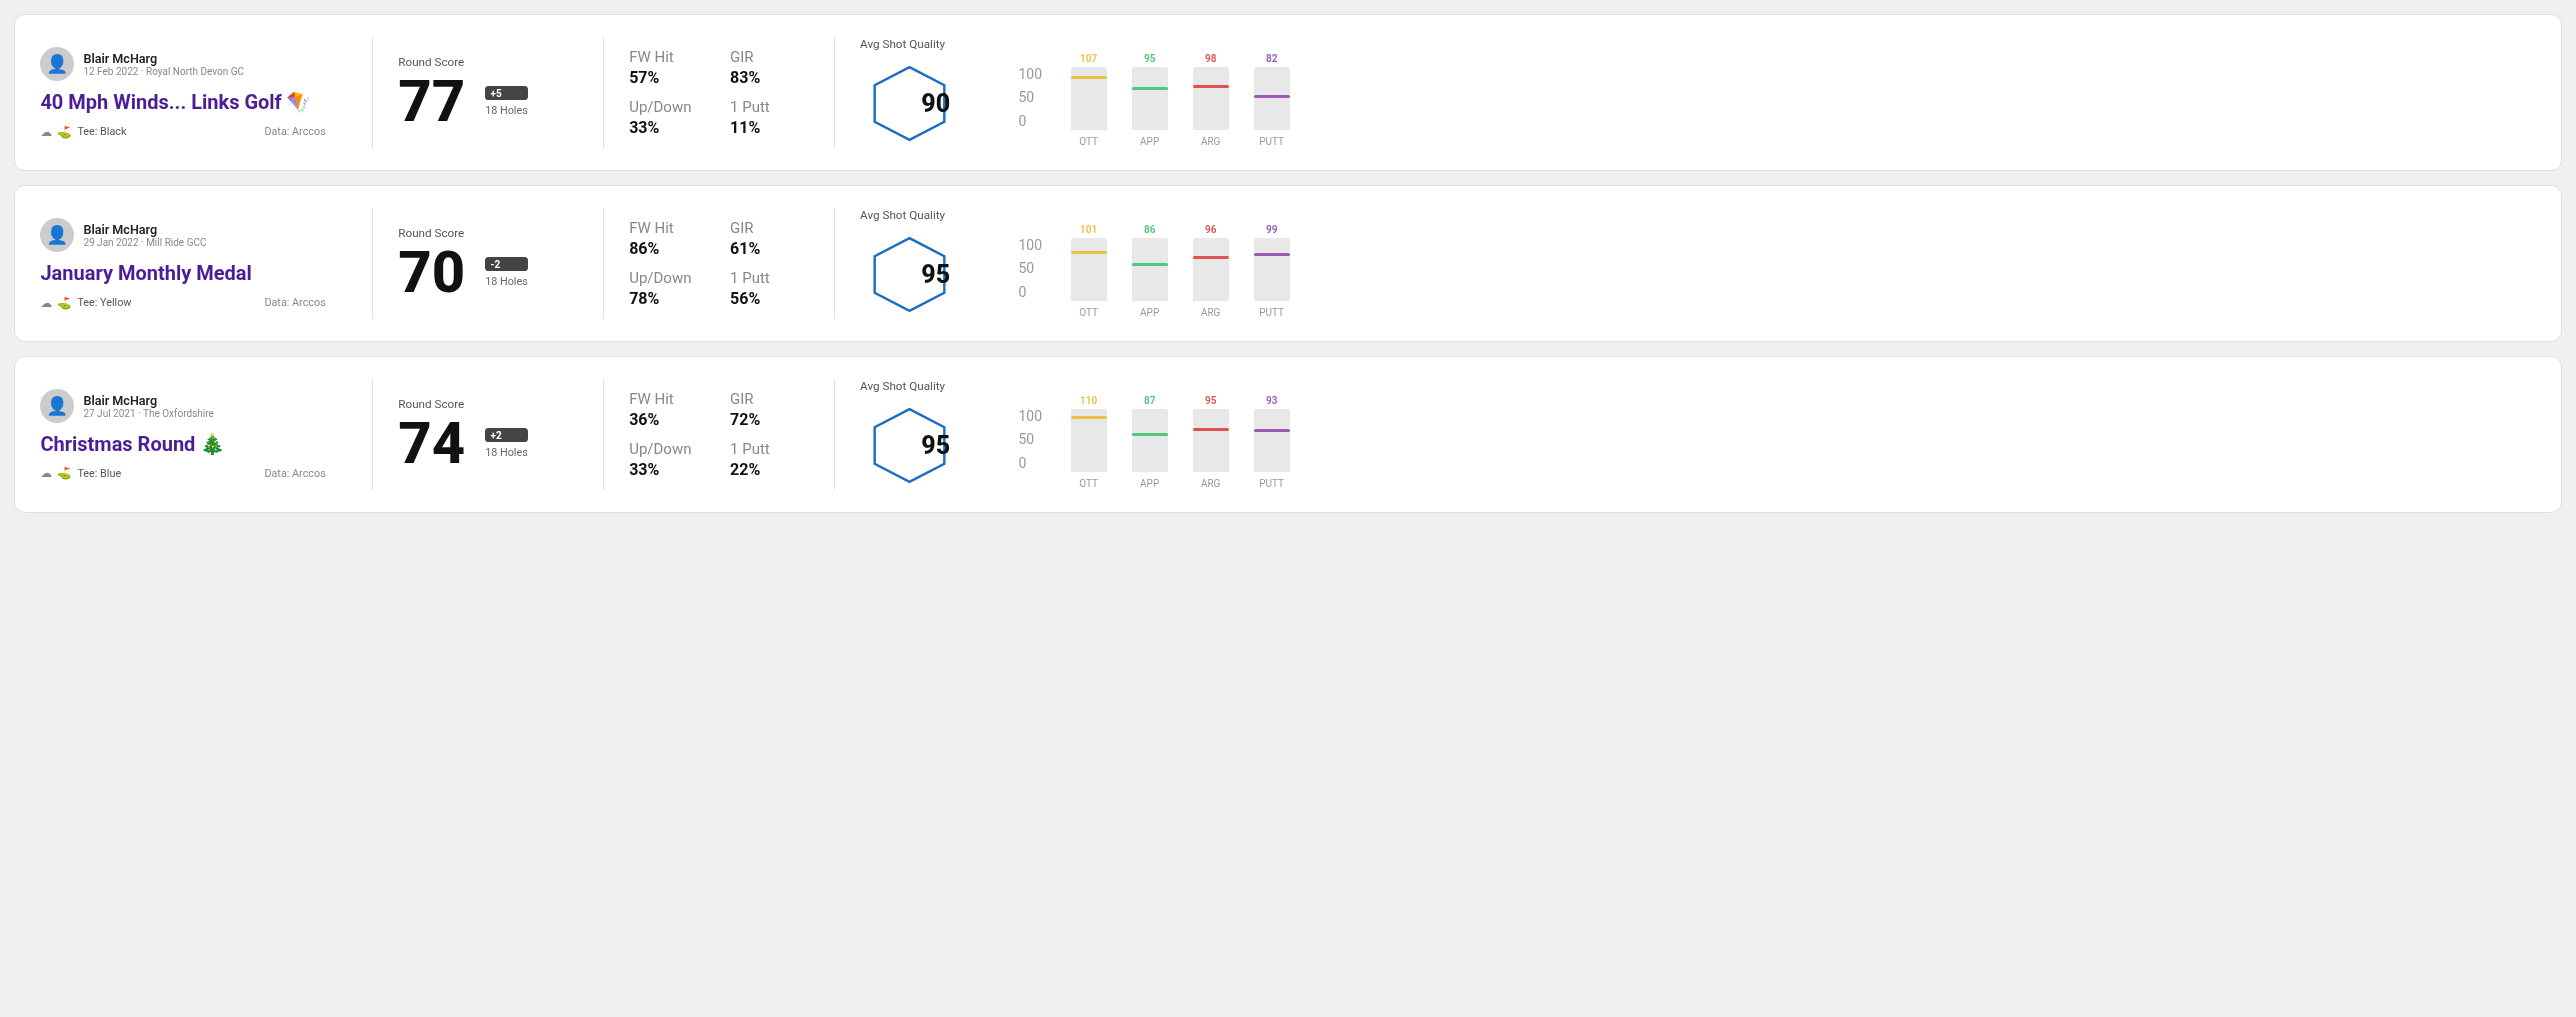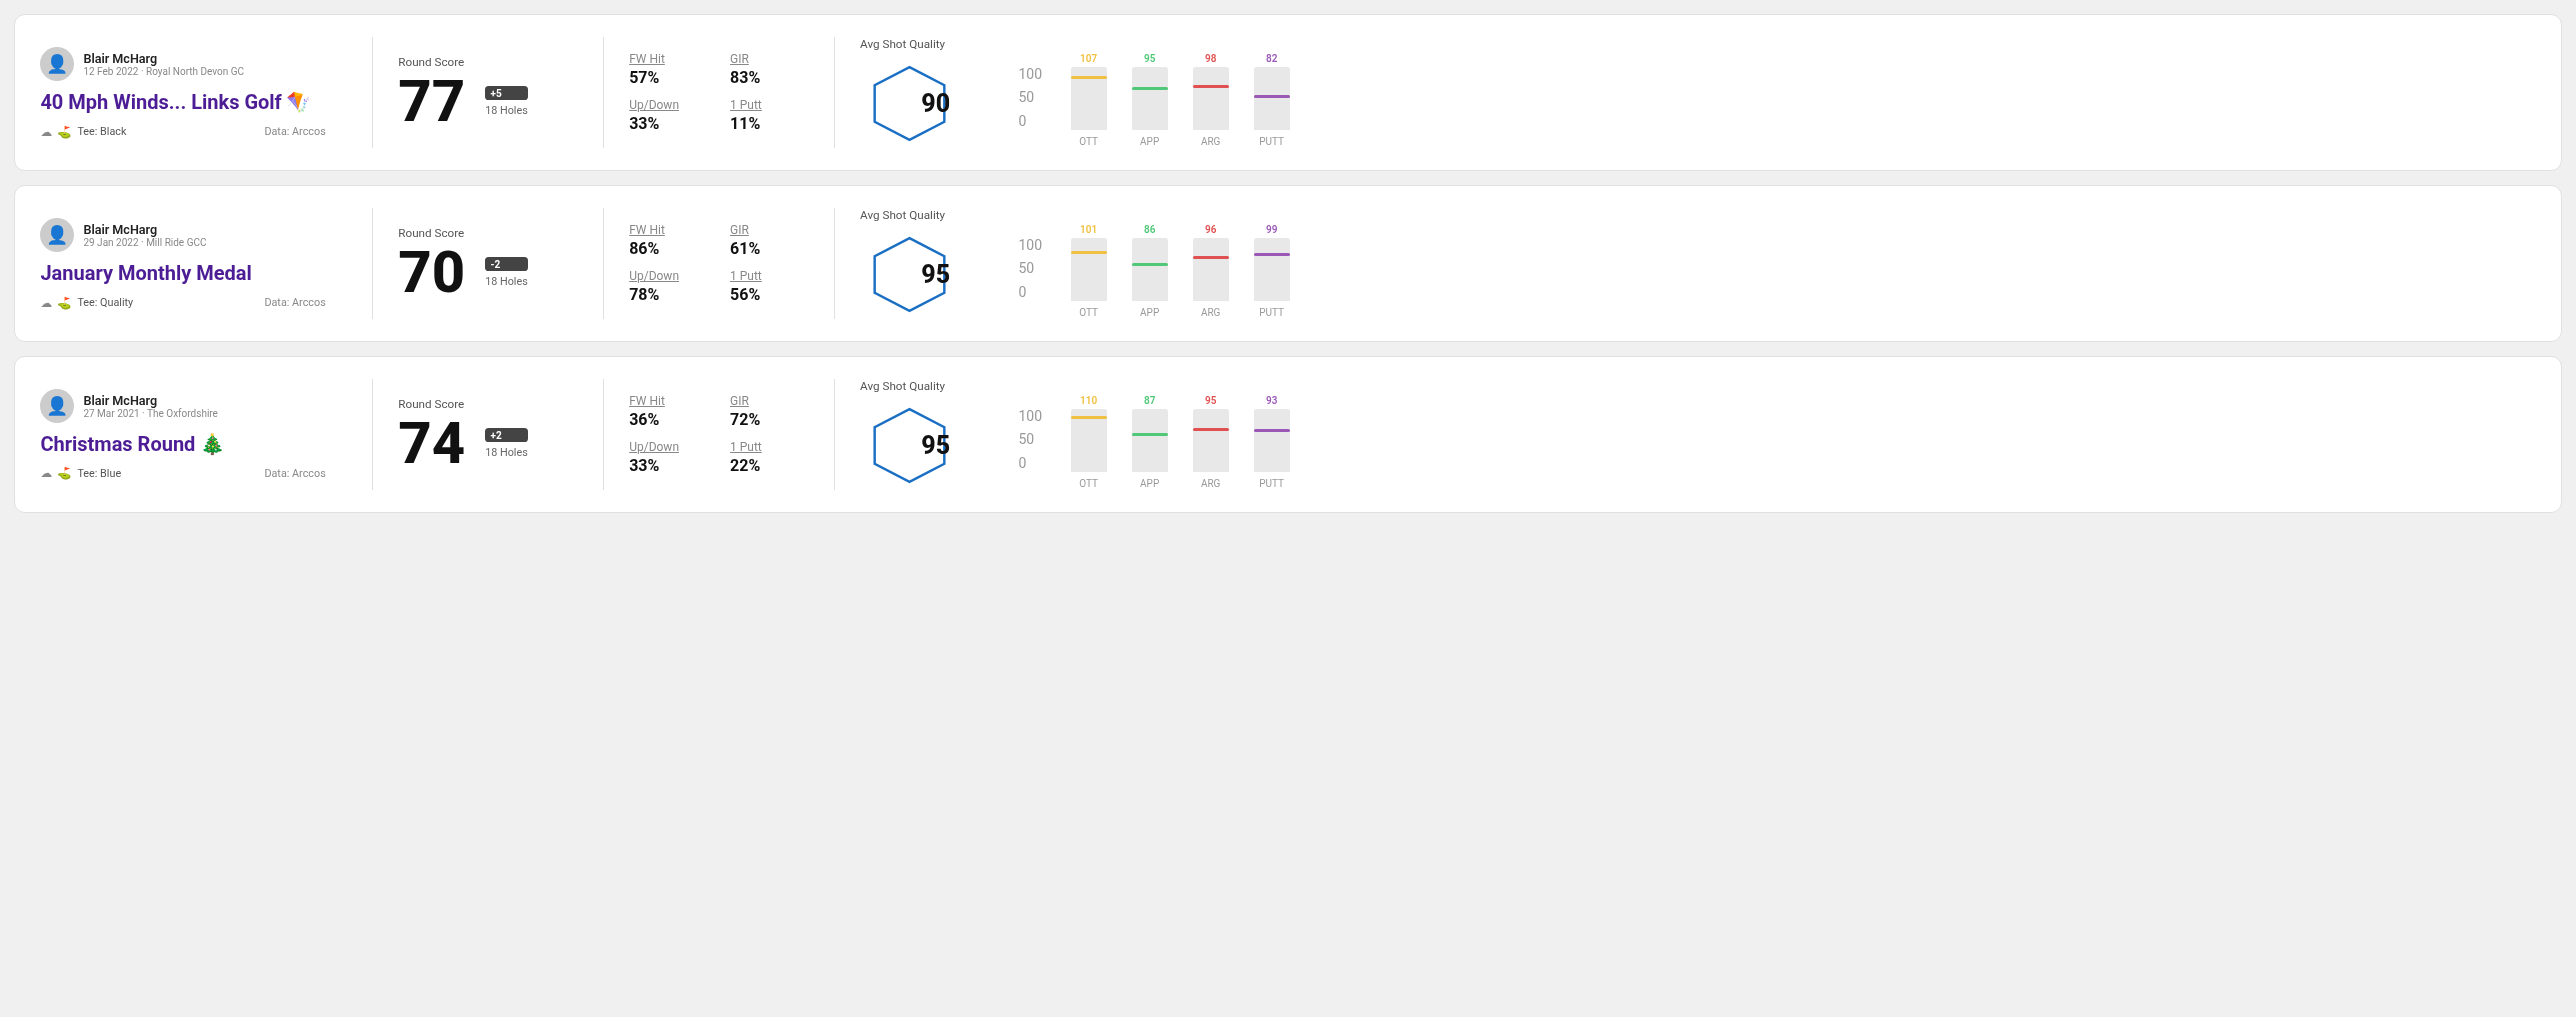--- a/index.html
+++ b/index.html
@@ -124,24 +124,23 @@
       color: #666;
     }
     .stats-section {
       width: 180px;
       flex-shrink: 0;
       display: grid;
       grid-template-columns: 1fr 1fr;
       gap: 10.8px 21.7px;
     }
     .stat-item .stat-label {
-      font-size: 12px;
+      font-size: 15px;
       color: #888;
       margin-bottom: 1.8px;
-      text-decoration: underline;
     }
     .stat-item .stat-value {
       font-size: 16px;
       font-weight: 700;
       color: #111;
     }
     .quality-section {
       width: 144px;
       flex-shrink: 0;
       display: flex;
@@ -369,21 +368,21 @@
         <div class="user-info">
           <div class="name">Blair McHarg</div>
           <div class="date-course">29 Jan 2022 · Mill Ride GCC</div>
         </div>
       </div>
       <div class="round-title">January Monthly Medal</div>
       <div class="footer-row">
         <div class="tee-info">
           <span class="tee-icon">☁</span>
           <span class="tee-icon">⛳</span>
-          <span>Tee: Quality</span>
+          <span>Tee: Yellow</span>
         </div>
         <div class="data-source">Data: Arccos</div>
       </div>
     </div>
 
     <div class="divider-v"></div>
 
     <div class="score-section">
       <div class="score-label">Round Score</div>
       <div class="score-row">
@@ -481,21 +480,21 @@
   </div>
   <div class="card">
 
     <div class="left-section">
       <div class="user-row">
         <div class="avatar">
           <span class="avatar-icon">👤</span>
         </div>
         <div class="user-info">
           <div class="name">Blair McHarg</div>
-          <div class="date-course">27 Mar 2021 · The Oxfordshire</div>
+          <div class="date-course">27 Jul 2021 · The Oxfordshire</div>
         </div>
       </div>
       <div class="round-title">Christmas Round 🎄</div>
       <div class="footer-row">
         <div class="tee-info">
           <span class="tee-icon">☁</span>
           <span class="tee-icon">⛳</span>
           <span>Tee: Blue</span>
         </div>
         <div class="data-source">Data: Arccos</div>

